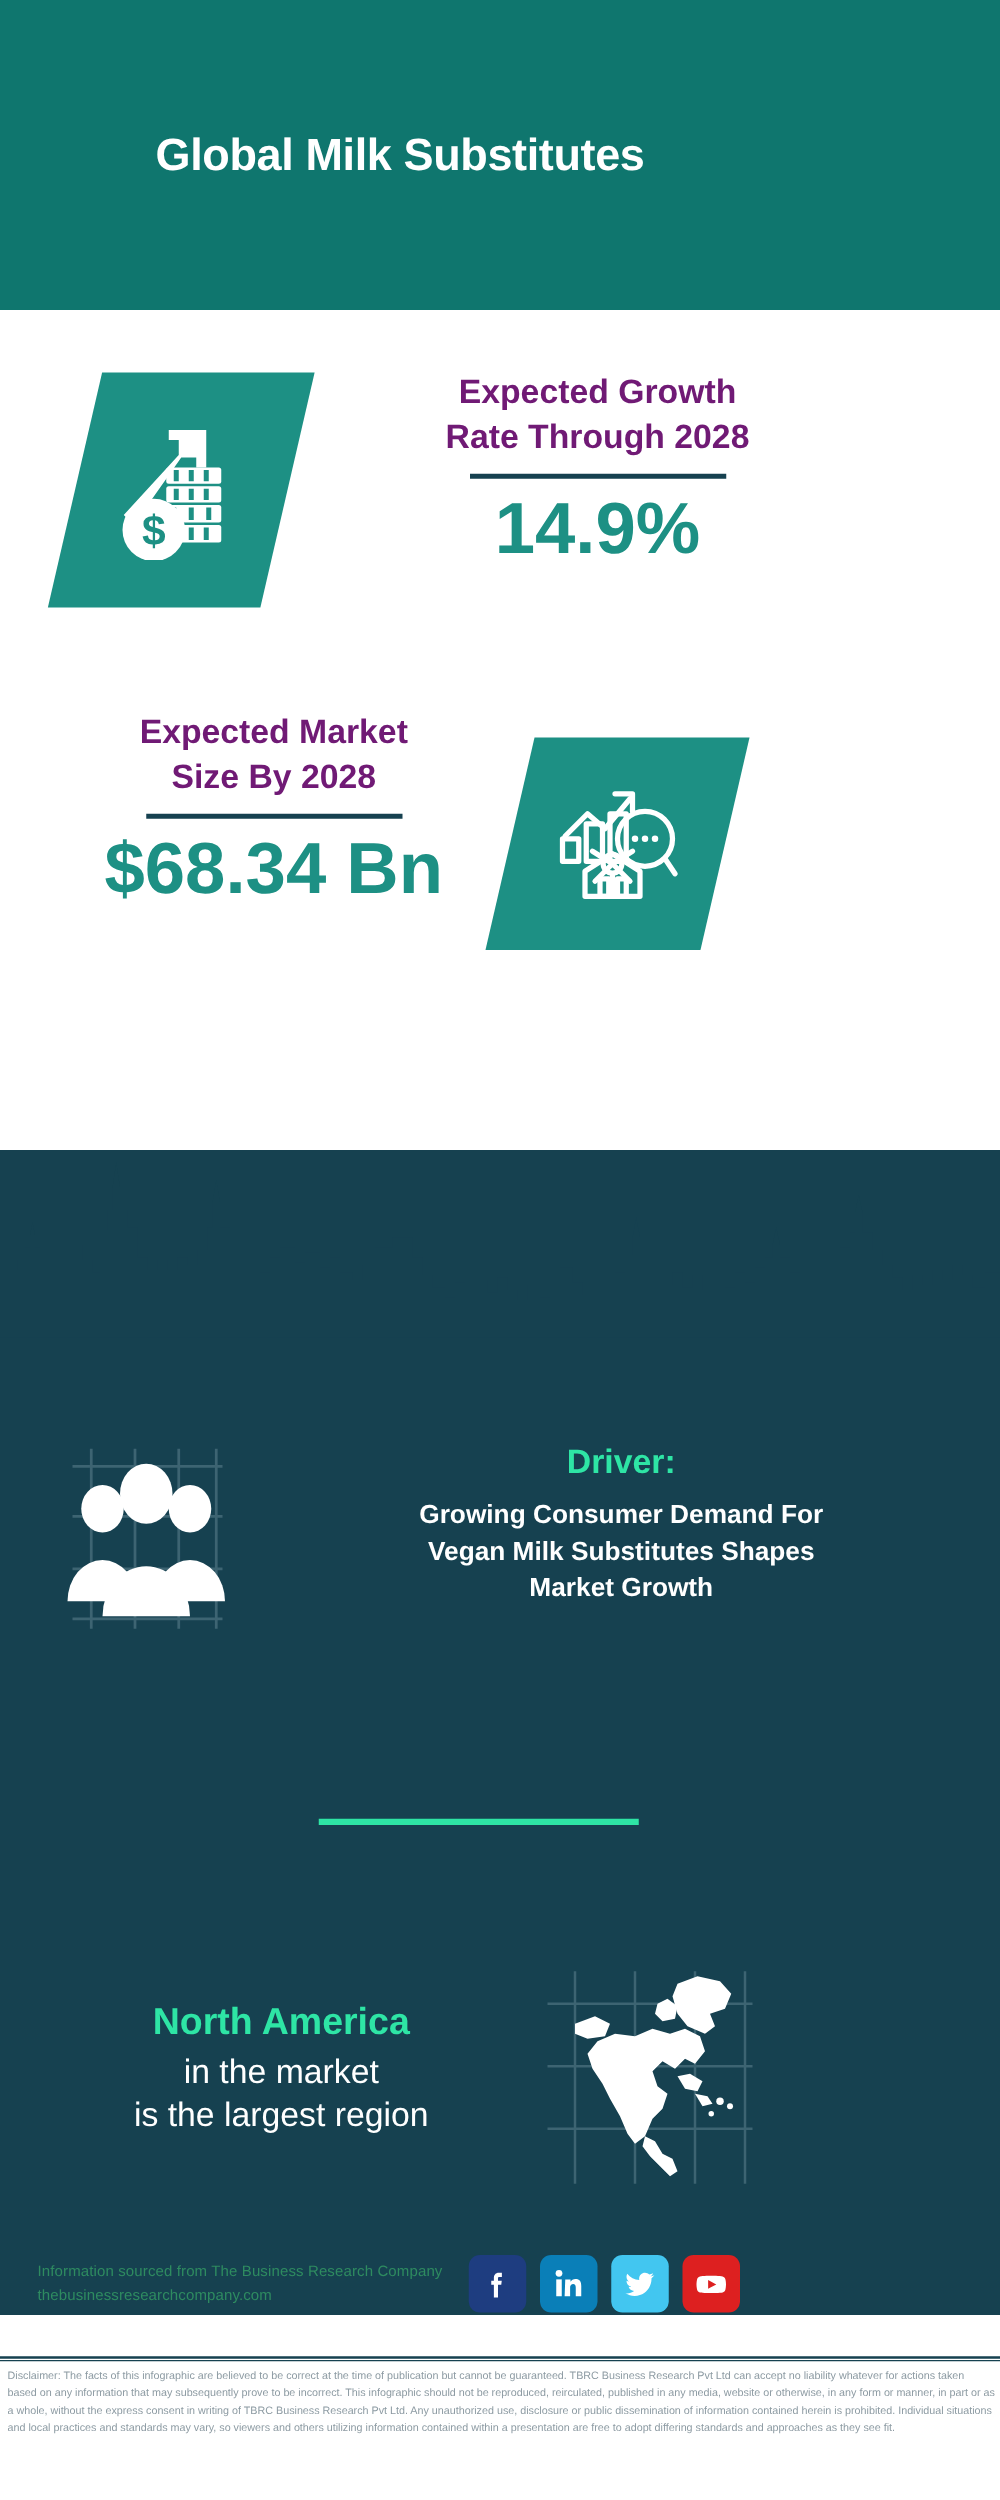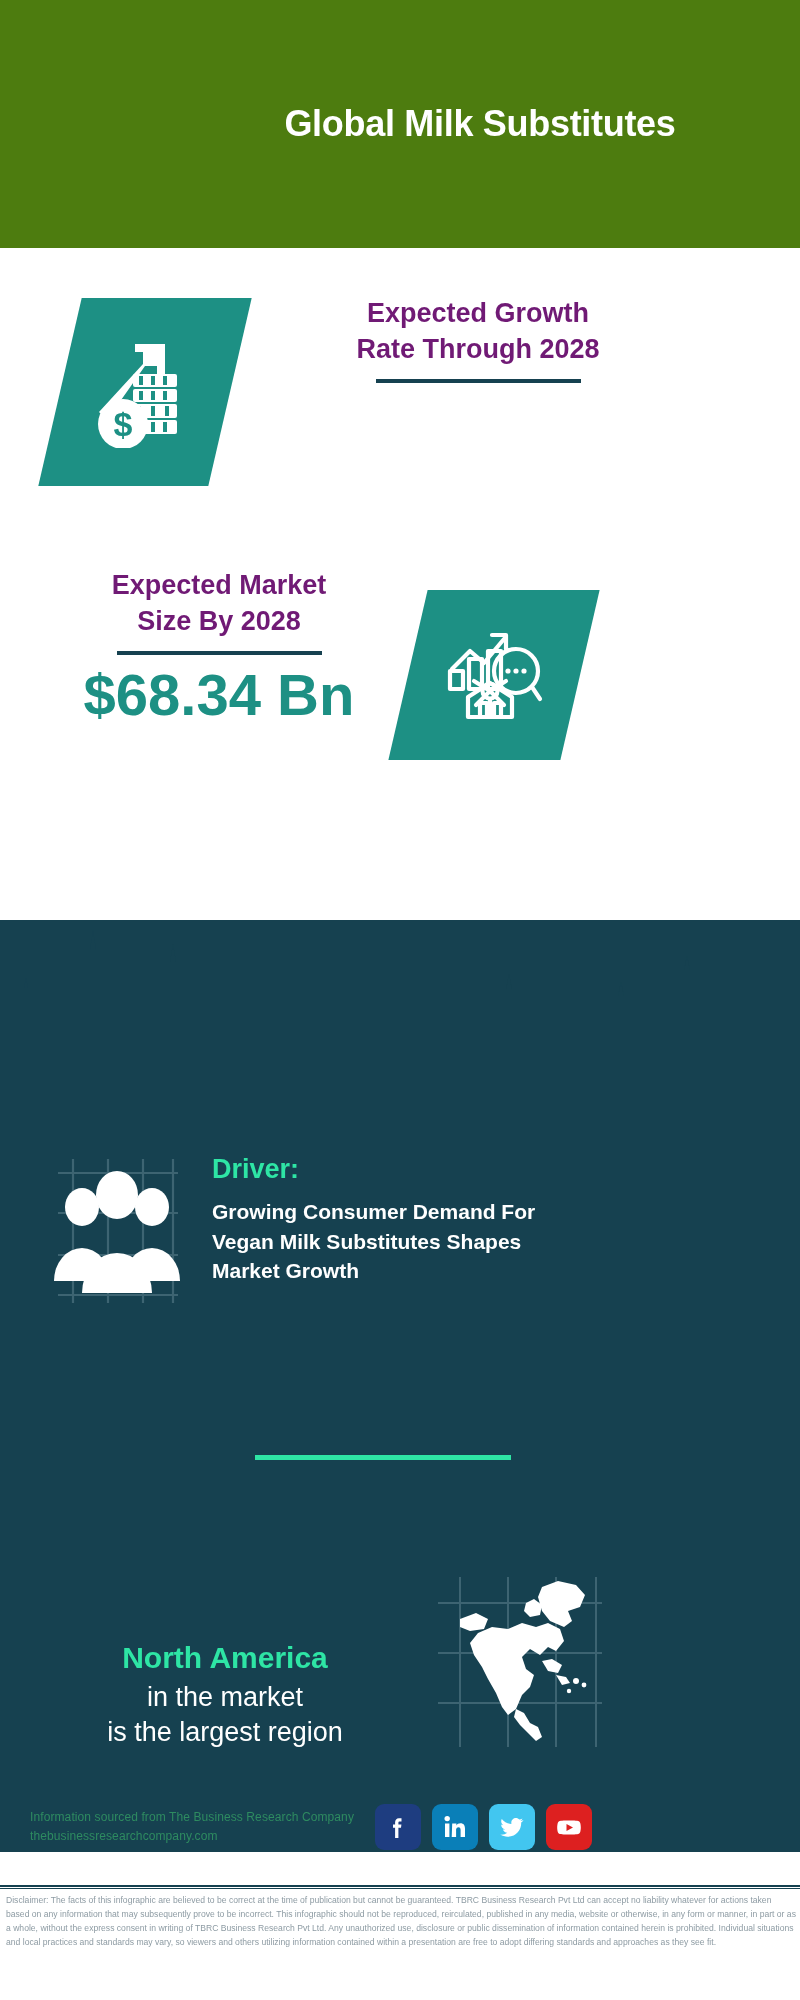--- a/index.html
+++ b/index.html
@@ -8,22 +8,22 @@
     font-family:"Liberation Sans", sans-serif;
     background:#ffffff;
     position:relative;
     overflow:hidden;
   }
   .page { position:relative; width:800px; height:2000px; }
 
   
   .header {
     position:absolute; left:0; top:0; width:800px; height:248px;
-    background:#4d7c0f;
-    display:flex; align-items:center; justify-content:flex-end;
+    background:#0f766e;
+    display:flex; align-items:center; justify-content:flex-start;
   }
   .header-title {
     color:#ffffff; font-weight:bold; font-size:36px; line-height:1.33;
     text-align:center; letter-spacing:-0.3px; width:640px;
   }
   .header-title .l2 { display:block; }
 
   
   .white-zone {
     position:absolute; left:0; top:248px; width:800px; height:740px;
@@ -72,40 +72,40 @@
   }
 
   
   .driver-row {
     position:absolute; left:0; top:1155px; width:800px;
   }
   .driver-icon {
     position:absolute; left:28px; top:0; width:180px; height:150px;
   }
   .driver-text {
-    position:absolute; left:212px; top:-2px; width:570px; 
+    position:absolute; left:212px; top:-2px; width:570px; text-align:center;
   }
   .driver-heading {
     color:#2ee5a5; font-weight:bold; font-size:27px; line-height:1.25;
   }
   .driver-body {
     color:#ffffff; font-weight:bold; font-size:21px; line-height:1.42;
     margin-top:10px;
   }
   .driver-body span { display:block; }
 
   .mid-divider {
     position:absolute; left:255px; top:1455px; width:256px; height:5px;
     background:#2ee5a5;
   }
 
   
   .region-row { position:absolute; left:0; top:1455px; width:800px; }
   .region-text {
-    position:absolute; left:30px; top:145px; width:390px; text-align:center;margin-top:40px;
+    position:absolute; left:30px; top:145px; width:390px; text-align:center;
   }
   .region-name {
     color:#2ee5a5; font-weight:bold; font-size:30px; line-height:1.2;
   }
   .region-sub {
     color:#ffffff; font-size:27px; line-height:1.28; margin-top:4px;
   }
   .region-sub span { display:block; }
   .region-map {
     position:absolute; left:430px; top:120px; width:180px; height:175px;
@@ -186,20 +186,21 @@
       </g>
     </svg>
   </div>
 
   <div class="stat stat-growth">
     <div class="stat-label">
       <div>Expected Growth</div>
       <div>Rate Through 2028</div>
     </div>
     <div class="stat-rule"></div>
+    <div class="stat-value">14.9%</div>
   </div>
 
   <div class="stat stat-size">
     <div class="stat-label">
       <div>Expected Market</div>
       <div>Size By 2028</div>
     </div>
     <div class="stat-rule"></div>
     <div class="stat-value">$68.34 Bn</div>
   </div>

